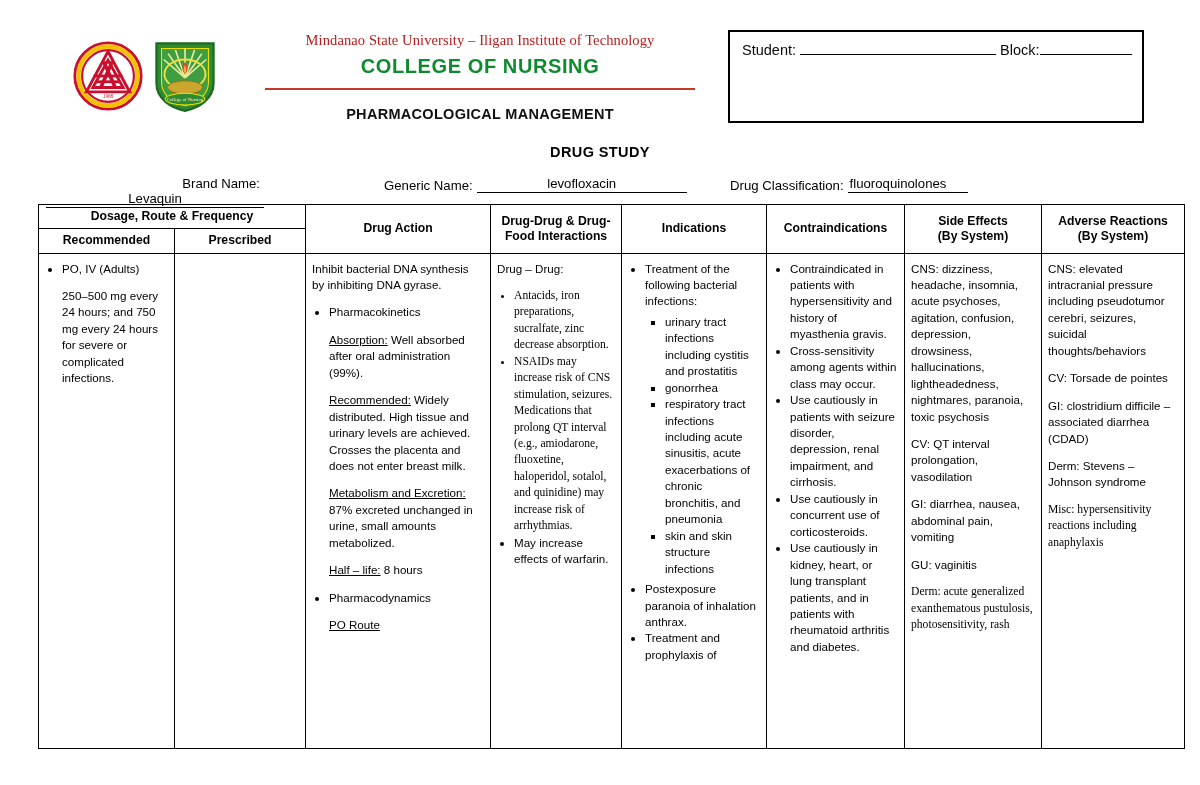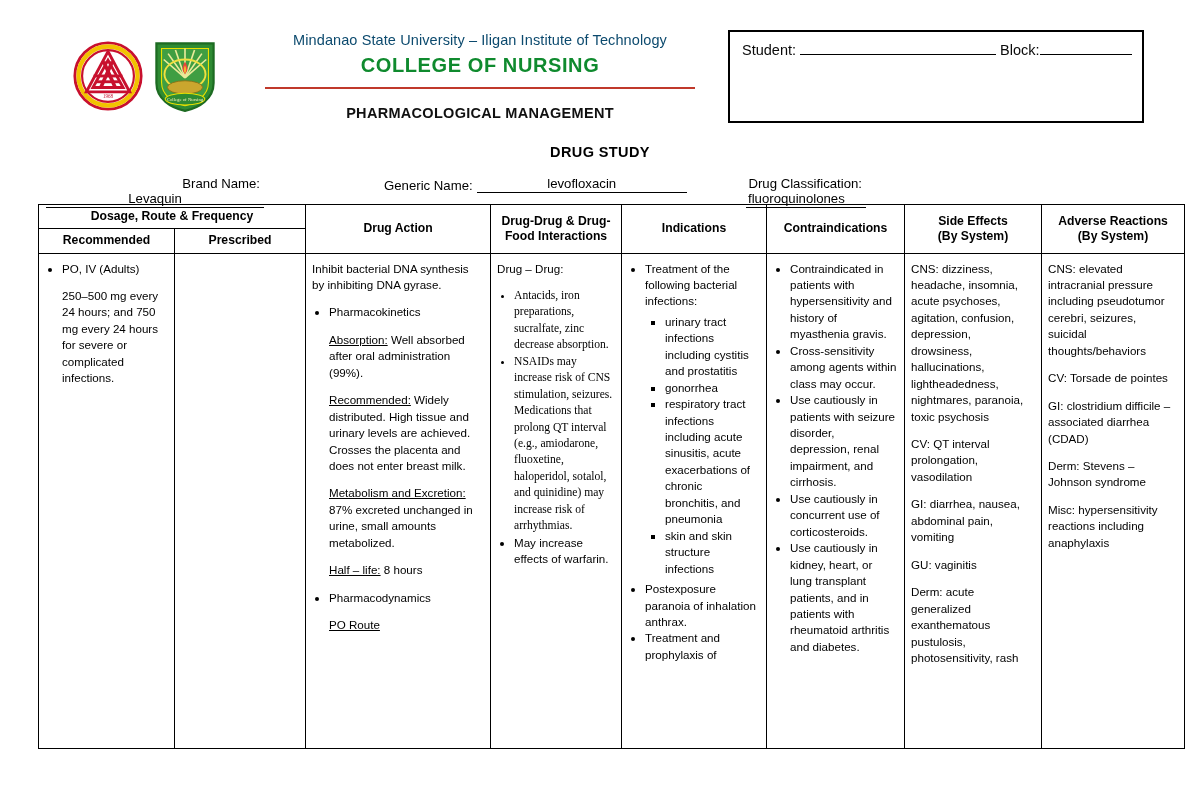--- a/index.html
+++ b/index.html
@@ -46,23 +46,23 @@
   .logo-con { width: 66px; height: 78px; display: block; }
 
   .title-block {
     position: absolute;
     left: 240px;
     top: 32px;
     width: 480px;
     text-align: center;
   }
   .univ-name {
-    font-family: Liberation Sans, sans-serif;
+    font-family: Liberation Serif, serif;
     font-size: 14.5px;
-    color: #0c4a6e;
+    color: #b91c1c;
     letter-spacing: .1px;
     white-space: nowrap;
   }
   .college-name {
     font-family: "Liberation Sans", sans-serif;
     font-size: 20px;
     font-weight: bold;
     color: #0f8a2e;
     letter-spacing: .6px;
     margin-top: 6px;
@@ -121,21 +121,21 @@
     left: 46px;
     top: 176px;
     width: 1110px;
     height: 22px;
     font-size: 13.2px;
     white-space: nowrap;
   }
   .name-field { position: absolute; top: 0; display: flex; align-items: flex-end; }
   .nf-brand { left: 0; flex-direction: column; }
   .nf-generic { left: 338px; }
-  .nf-class { left: 700px; flex-direction: column; }
+  .nf-class { left: 684px; }
   .name-label { margin-right: 4px; }
   .name-value {
     display: inline-block;
     border-bottom: 1.8px solid #000;
     text-align: center;
     padding-bottom: 1px;
   }
   .val-brand { width: 218px; }
   .val-generic { width: 210px; }
   .val-class { width: 118px; text-align: left; padding-left: 2px; }
@@ -176,21 +176,21 @@
     padding-left: 17px;
     list-style-type: disc;
   }
   ul.lvl2 {
     margin: 4px;
     padding-left: 16px;
     list-style-type: square;
   }
   ul.lvl1 > li { margin-bottom: 0; }
   .cellpara { margin: 0 0 11px 0; }
-  .cellpara.tight { margin-bottom: 0; }
+  .cellpara.tight { margin-bottom: 0; font-family: Liberation Serif, serif; }
   .spacer-sm { height: 11px; }
   .u { text-decoration: underline; }
   .bullet-gap { margin-bottom: 11px; font-family: Liberation Serif, serif; }
 </style>
 </head>
 <body>
 
 <div class="page">
 
   <div class="header">

